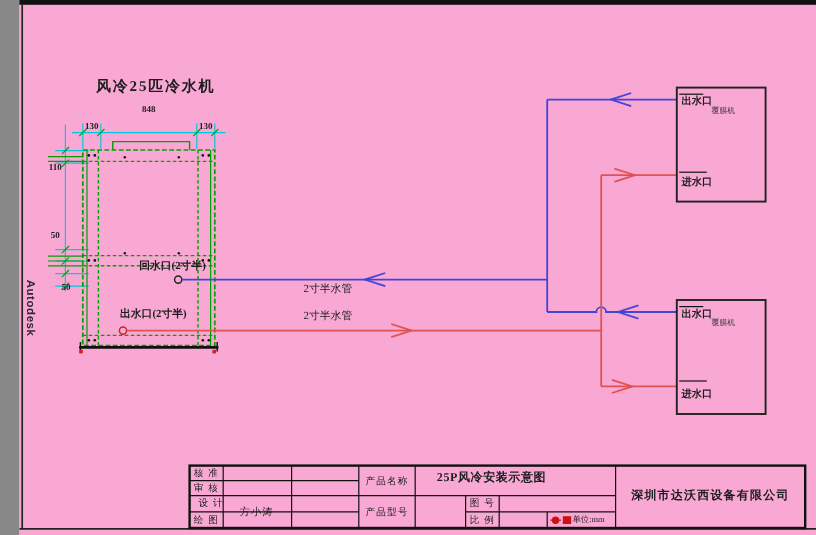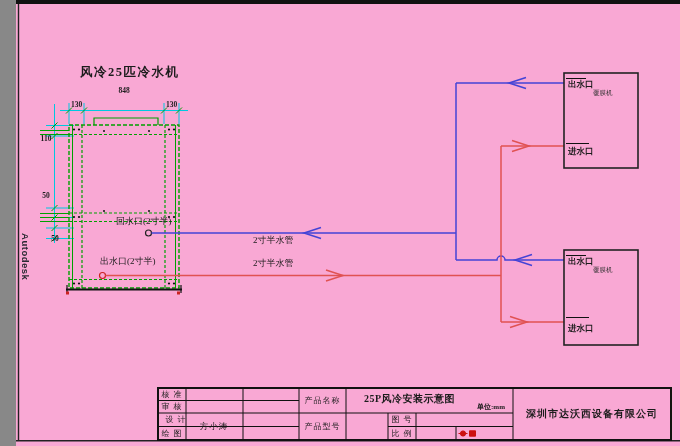--- a/index.html
+++ b/index.html
@@ -4,21 +4,21 @@
 <style>
   html,body{margin:0;padding:0;background:#888;}
   .page{position:relative;width:680px;height:446px;background:#f9a8d4;overflow:hidden;
         font-family:"Liberation Serif","DejaVu Serif",serif;color:#1c1c1c;margin-left:16px;}
   .t{position:absolute;white-space:nowrap;line-height:1;}
   .overlay{position:absolute;left:0;top:0;width:680px;height:446px;}
   .topbar{position:absolute;left:0;top:0;width:680px;height:4px;background:#111;}
   .title{font-size:12.5px;letter-spacing:1.5px;font-weight:bold;}
   .dim{font-size:7.5px;font-family:Liberation Serif, serif;font-weight:bold;}
   .dimv{transform:rotate(-90deg);transform-origin:center;}
-  .portlbl{font-size:9px;font-weight:normal;}
+  .portlbl{font-size:9px;font-weight:bold;}
   .pipelbl{font-size:9px;font-weight:normal;}
   .boxport{font-size:8.5px;font-weight:bold;text-align:center;}
   .boxname{font-size:6.5px;color:#333;}
   .wm{font-size:9.5px;font-weight:bold;color:#2a2a33;letter-spacing:0.5px;
       font-family:"Liberation Sans","DejaVu Sans",sans-serif;transform:rotate(90deg);transform-origin:center;}
   .tb-lbl{font-size:8px;letter-spacing:1px;}
   .tb-small{font-size:7px;}
   .tb-name{font-size:8.5px;letter-spacing:1px;}
   .tb-prod{font-size:10px;letter-spacing:0.5px;font-weight:bold;}
   .tb-co{font-size:10px;letter-spacing:1px;font-weight:bold;}
@@ -205,17 +205,17 @@
 
   <div class="t tb-lbl ctr" style="left:306.5px;top:400.5px;">产品名称</div>
   <div class="t tb-prod" style="left:348px;top:394px;">25P风冷安装示意图</div>
   <div class="t tb-lbl ctr" style="left:306.5px;top:426.5px;">产品型号</div>
   <div class="t tb-name ctr" style="left:351px;top:426.5px;"></div>
 
   <div class="t tb-lbl ctr" style="left:386px;top:420px;">图 号</div>
   <div class="t tb-name ctr" style="left:448px;top:420px;"></div>
   <div class="t tb-lbl ctr" style="left:386px;top:433.5px;">比 例</div>
   <div class="t tb-name ctr" style="left:420px;top:433.5px;"></div>
-  <div class="t tb-small" style="left:461px;top:404px;font-weight:bold;">单位:mm</div>
+  <div class="t tb-small" style="left:461px;top:430px;font-weight:normal;">单位:mm</div>
 
   <div class="t tb-co ctr" style="left:576px;top:414px;">深圳市达沃西设备有限公司</div>
 
 </div>
 
 </body></html>

